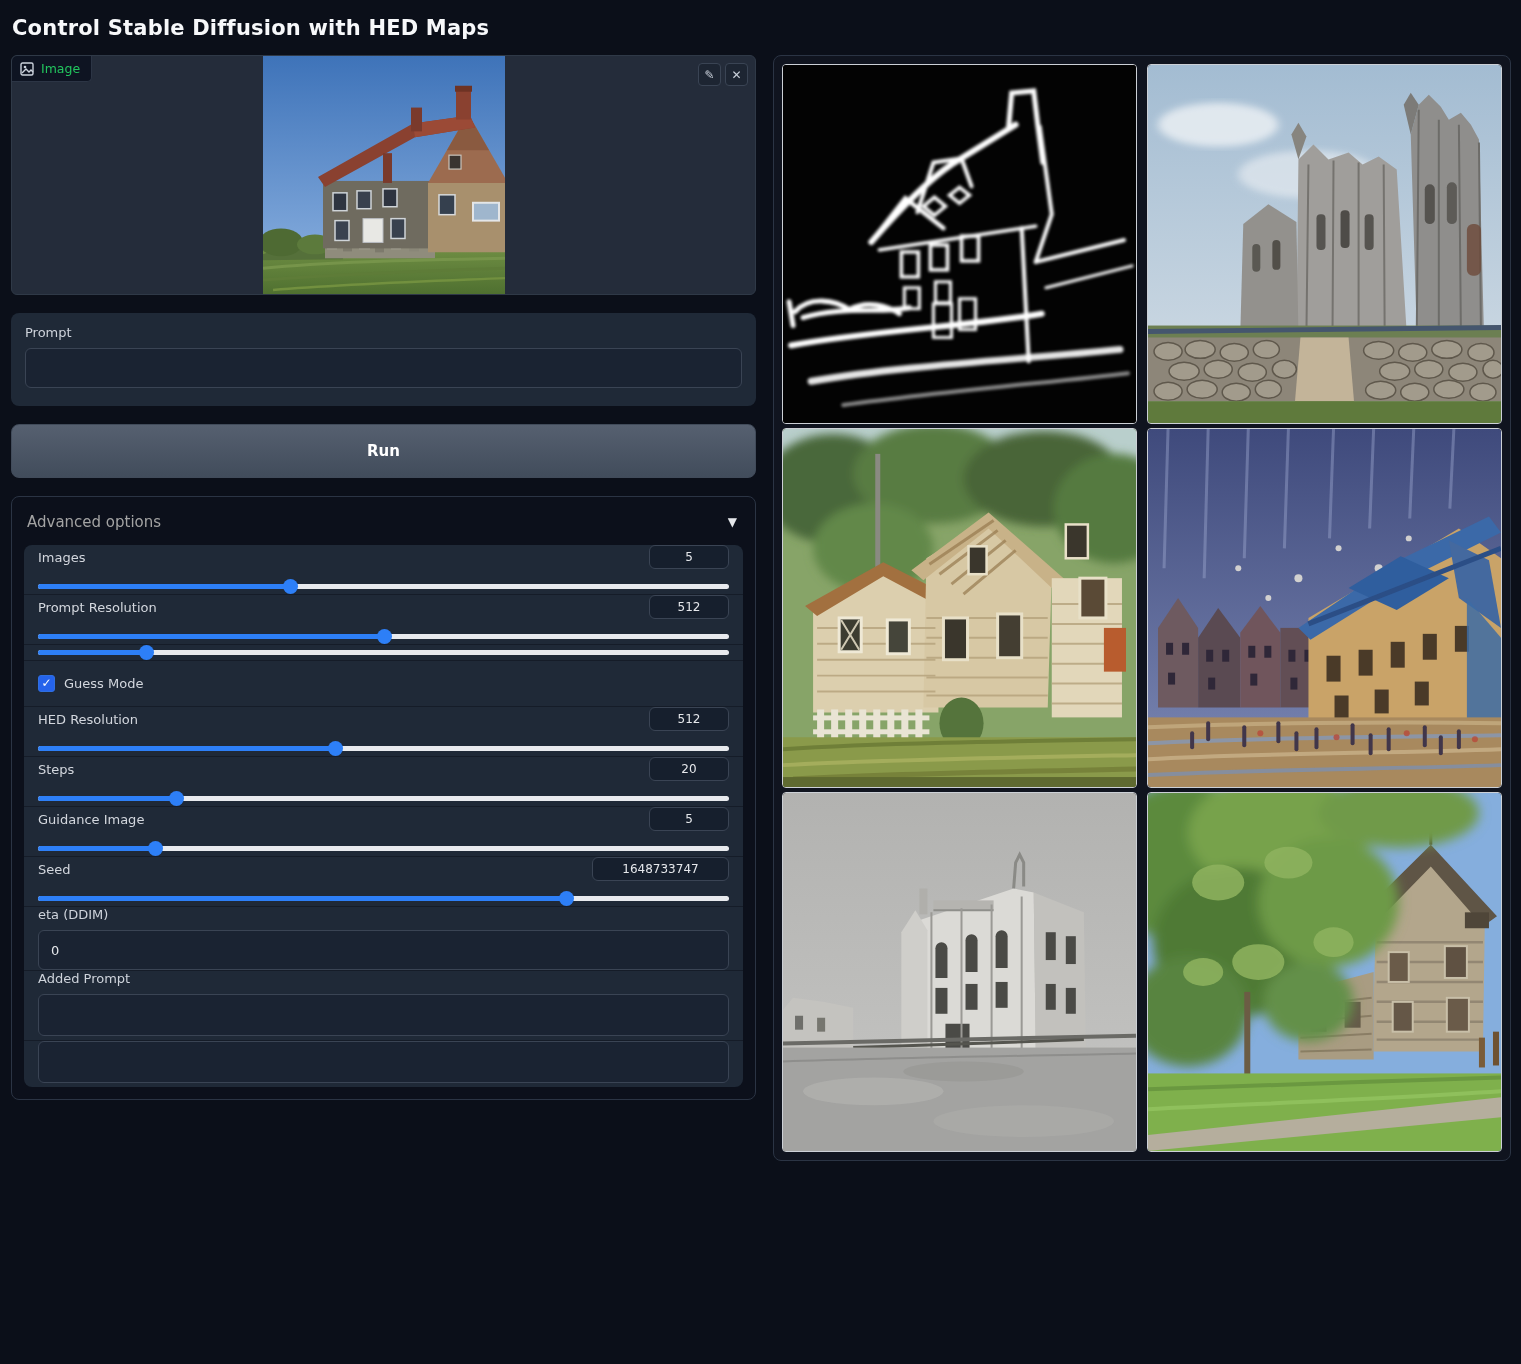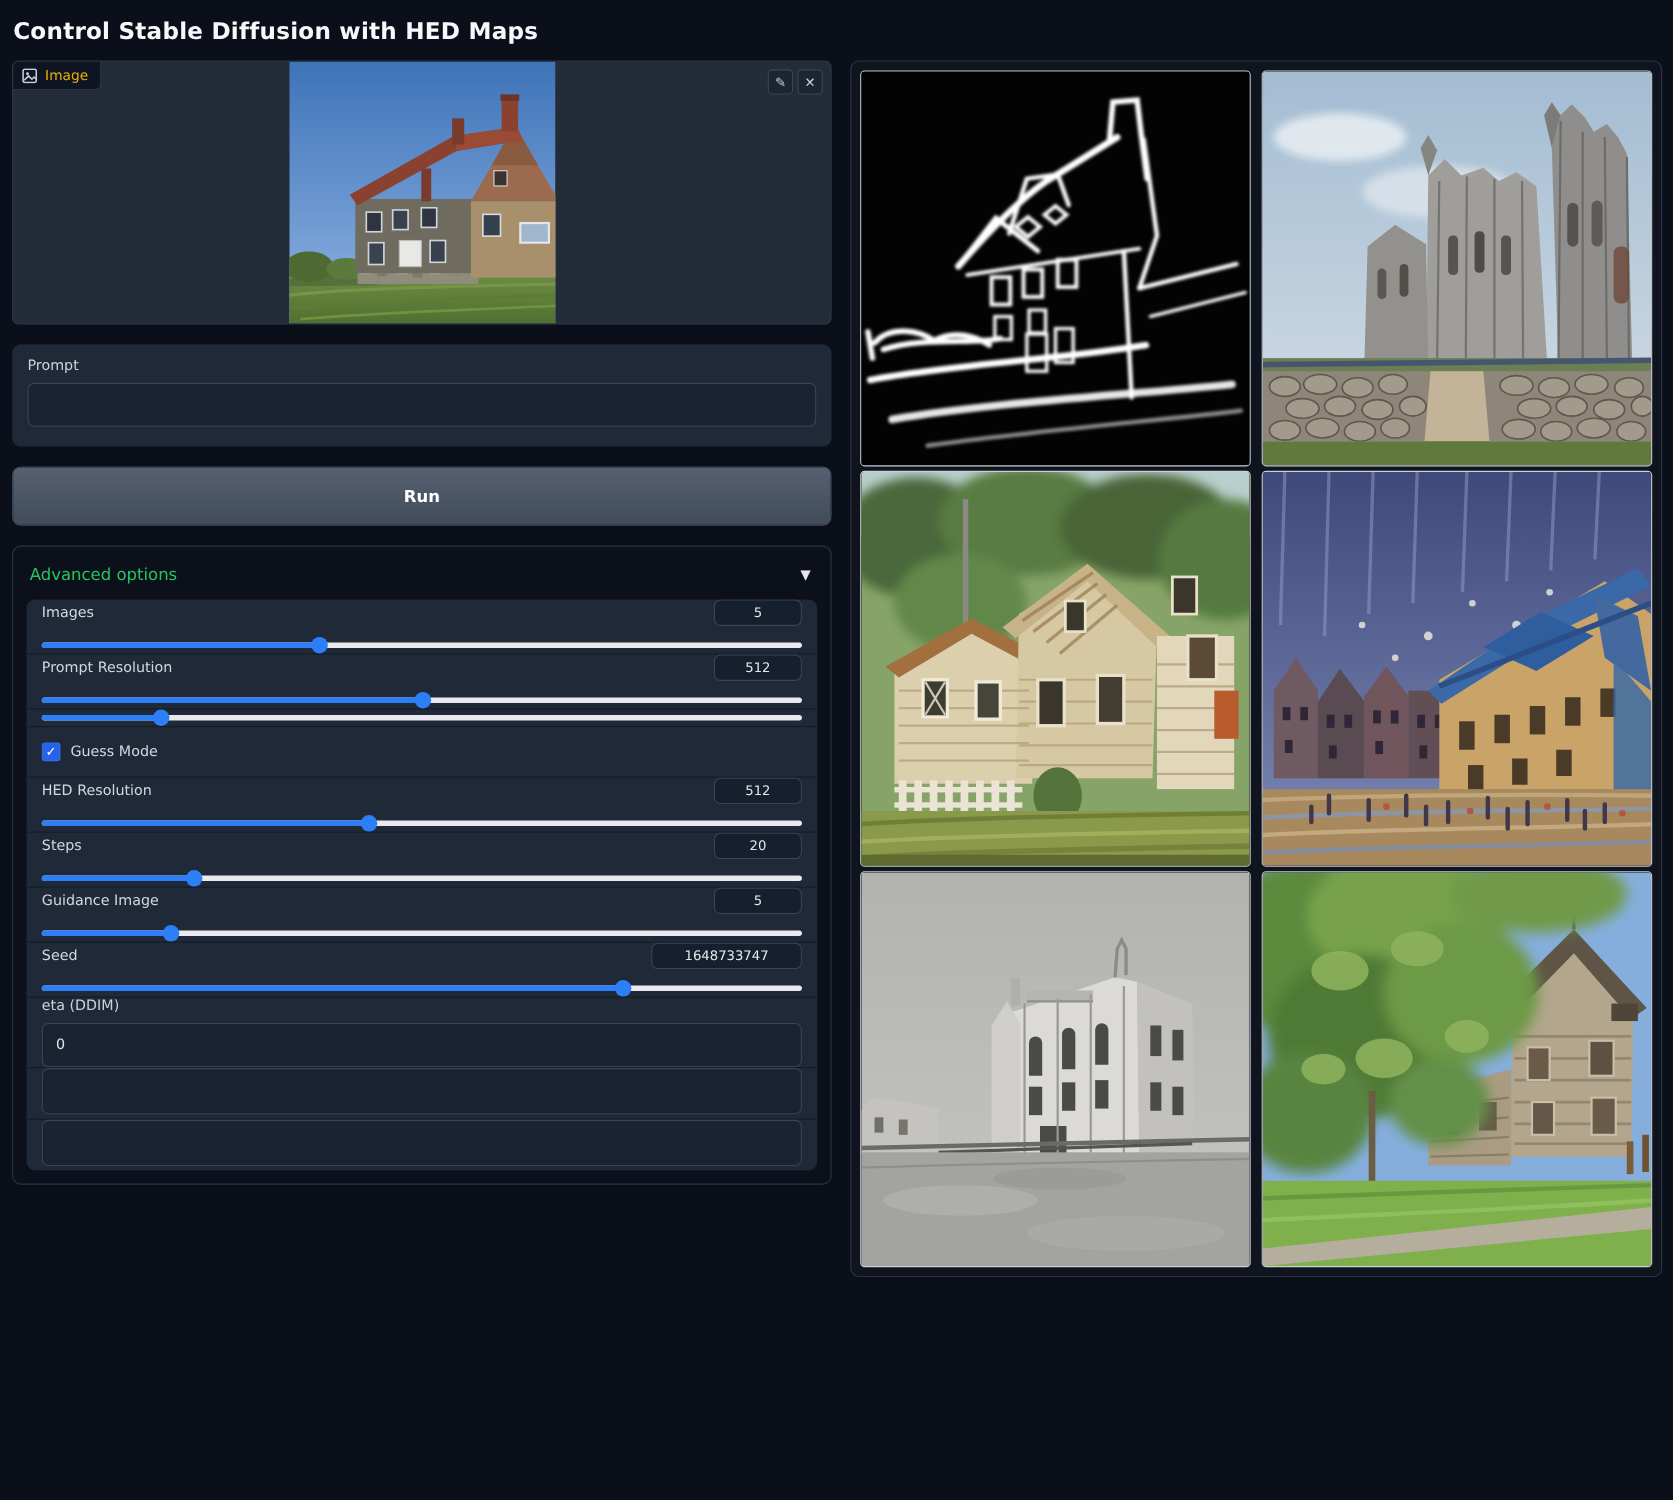--- a/index.html
+++ b/index.html
@@ -11,21 +11,21 @@
     overflow:hidden;
   }
   .page { padding:10px 11px; }
   .app-title { font-size:21px; font-weight:bold; color:#f7f8fa; margin:6px 0 15px 1px; letter-spacing:.2px; }
   .columns { display:grid; grid-template-columns:745px 738px; gap:17px; align-items:start; }
   .left-col { display:flex; flex-direction:column; gap:18px; }
 
   
   .image-block { position:relative; height:240px; background:#242c3a; border:1px solid #2f3947; border-radius:6px; overflow:hidden; display:flex; justify-content:center; }
   .image-badge { position:absolute; left:0; top:0; display:flex; align-items:center; gap:7px; background:#0e1422; border:1px solid #2c3545; border-left:none; border-top:none; border-radius:5px 0 5px 0; padding:5px 11px 5px 8px; z-index:3; }
-  .image-badge .label { font-size:12.5px; color:#eab308; }
+  .image-badge .label { font-size:12.5px; color:#22c55e; }
   .corner-btns { position:absolute; right:7px; top:7px; display:flex; gap:4px; z-index:3; }
   .icon-btn { width:23px; height:23px; background:#1d2532; border:1px solid #3a4454; border-radius:4px; color:#cbd2dc; font-size:12px; display:flex; align-items:center; justify-content:center; cursor:pointer; }
   .photo-wrap { height:100%; width:242px; }
   .photo-wrap svg { display:block; height:100%; width:100%; }
 
   
   .panel { background:#1f2937; border-radius:8px; padding:12px 14px 14px; }
   .field-label { display:block; font-size:13px; color:#ced3db; margin-bottom:8px; }
   .text-input, .textarea-input {
     width:100%; height:40px; background:#1a2332; border:1px solid #3a4454; border-radius:6px;
@@ -38,21 +38,21 @@
   .run-button {
     width:100%; height:54px; border:1px solid #414b5a; border-radius:8px;
     background:linear-gradient(180deg,#566070 0%,#414c5b 100%);
     color:#ffffff; font-size:15px; font-weight:bold; cursor:pointer;
     font-family:"DejaVu Sans","Liberation Sans",sans-serif;
   }
 
   
   .advanced-block { border:1px solid #2b3444; border-radius:8px; padding:12px; background:#0c101b; }
   .advanced-header { display:flex; align-items:center; justify-content:space-between; padding:4px 3px 14px 3px; cursor:pointer; }
-  .advanced-header .hdr { font-size:15px; color:#22c55e; }
+  .advanced-header .hdr { font-size:15px; color:#a3a3a3; }
   .advanced-header .arrow { font-size:12px; color:#e5e7eb; padding-right:3px; }
   .form { background:#1f2937; border-radius:8px; overflow:hidden; }
   .row { padding:0 14px; border-top:1px solid #151c28; }
   .row:first-child { border-top:none; }
   .row-head { display:flex; align-items:center; justify-content:space-between; margin-bottom:10px; }
   .row-label { font-size:13px; color:#d3d7de; }
   .num-box {
     width:80px; padding:4px 6px; text-align:center; background:#161f2d; border:1px solid #3a4454;
     border-radius:6px; color:#e5e7eb; font-size:12px; outline:none;
     font-family:"DejaVu Sans","Liberation Sans",sans-serif;
@@ -251,20 +251,21 @@
                 <div class="slider-handle"></div>
             </div>
           </div>
 
           <div class="row">
             <label class="field-label">eta (DDIM)</label>
             <input class="text-input" value="0" style="">
           </div>
 
           <div class="row">
+            <label class="field-label">Added Prompt</label>
             <textarea class="textarea-input" rows="1" style=""></textarea>
           </div>
 
           <div class="row">
             <textarea class="textarea-input" rows="1" style=""></textarea>
           </div>
 
         </div>
       </div>
     </div>

